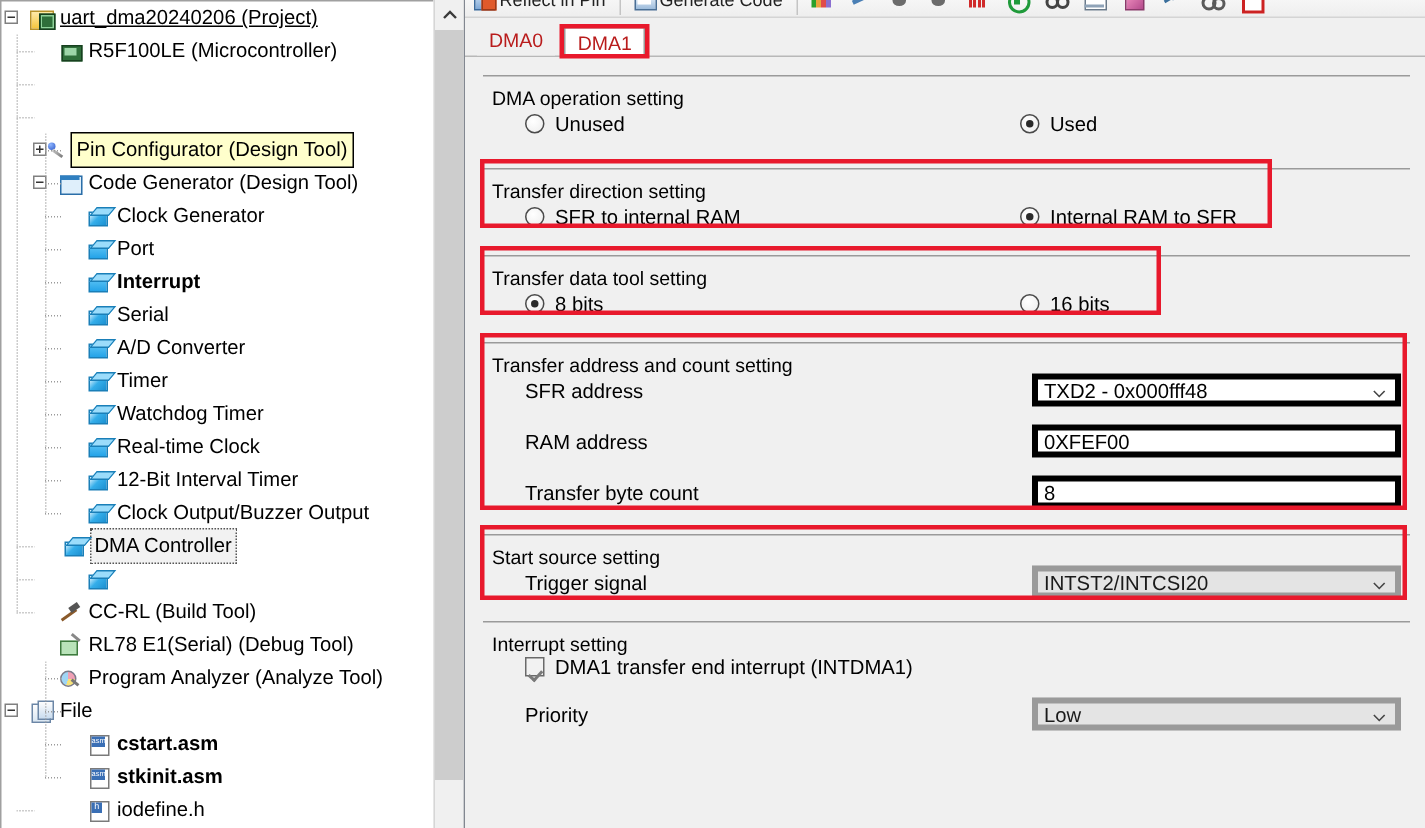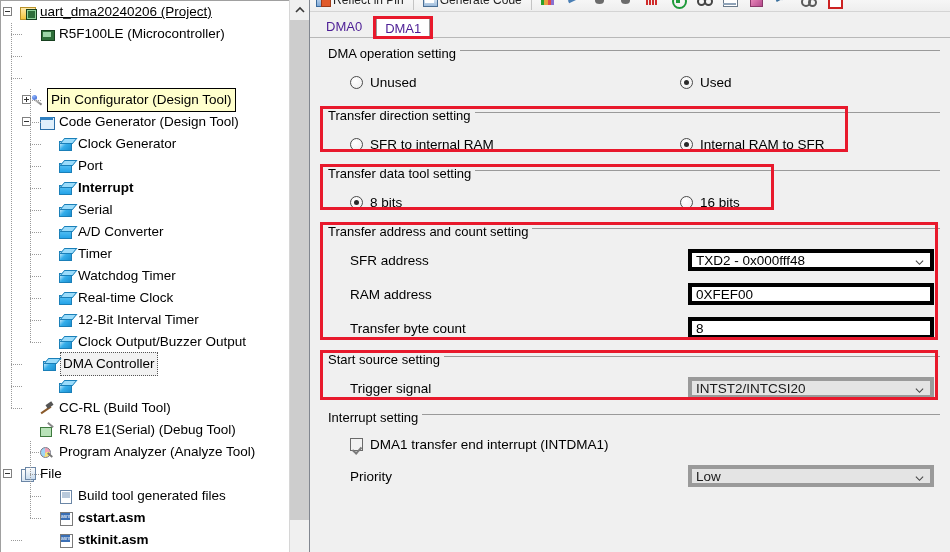--- a/index.html
+++ b/index.html
@@ -288,21 +288,21 @@
     position:absolute; left:0; top:12px; width:640px; height:26px;
     background:#f0f0f0;
     display:flex; align-items:flex-end;
     padding-left:8px;
     border-bottom:1px solid #b8b8b8;
   }
   .tab {
     height:20px; line-height:20px;
     padding: 0 8px;
     font-size:13px;
-    color:#4c1d95;
+    color:#b91c1c;
     background:#f0f0f0;
     position:relative;
     white-space:nowrap;
   }
   .tab.active {
     background:#ffffff;
     border:1px solid #9a9a9a;
     border-bottom:1px solid #ffffff;
     margin-bottom:-1px;
     z-index:2;
@@ -325,21 +325,21 @@
     position:absolute; left:0; right:0; top:8px;
     height:1px; background:#9a9a9a;
   }
   .grp-title {
     position:relative; display:inline-block;
     background:#f0f0f0;
     padding: 0 4px 0 6px;
     font-size:13px;
     color:#000;
     z-index:2;
-    top:4px;
+    top:16px;
   }
   .grp-body { padding-top: 8px; position:relative; }
 
   .row {
     display:flex; align-items:center;
     height:30px;
   }
   .row .lab {
     font-size:13.5px; color:#000;
   }
@@ -504,25 +504,20 @@
           <div class="tree-row" style="padding-left: 25px;">
             <span style="width: 12px; flex: 0 0 12px;"></span>
             <span class="ico analyze"></span>
             <span class="lbl">Program Analyzer (Analyze Tool)</span>
           </div>
           <div class="tree-row" style="padding-left: 6px;">
             <span class="expander" style="left: 2px;"></span>
             <span style="width: 12px; flex: 0 0 12px;"></span>
             <span class="ico files"></span>
             <span class="lbl">File</span>
-          </div>
-          <div class="tree-row" style="padding-left: 44px;">
-            <span style="width: 12px; flex: 0 0 12px;"></span>
-            <span class="ico gen"></span>
-            <span class="lbl">Build tool generated files</span>
           </div>
           <div class="tree-row" style="padding-left: 44px;">
             <span style="width: 12px; flex: 0 0 12px;"></span>
             <span class="ico asm"></span>
             <span class="lbl bold">cstart.asm</span>
           </div>
           <div class="tree-row" style="padding-left: 44px;">
             <span style="width: 12px; flex: 0 0 12px;"></span>
             <span class="ico asm"></span>
             <span class="lbl bold">stkinit.asm</span>

